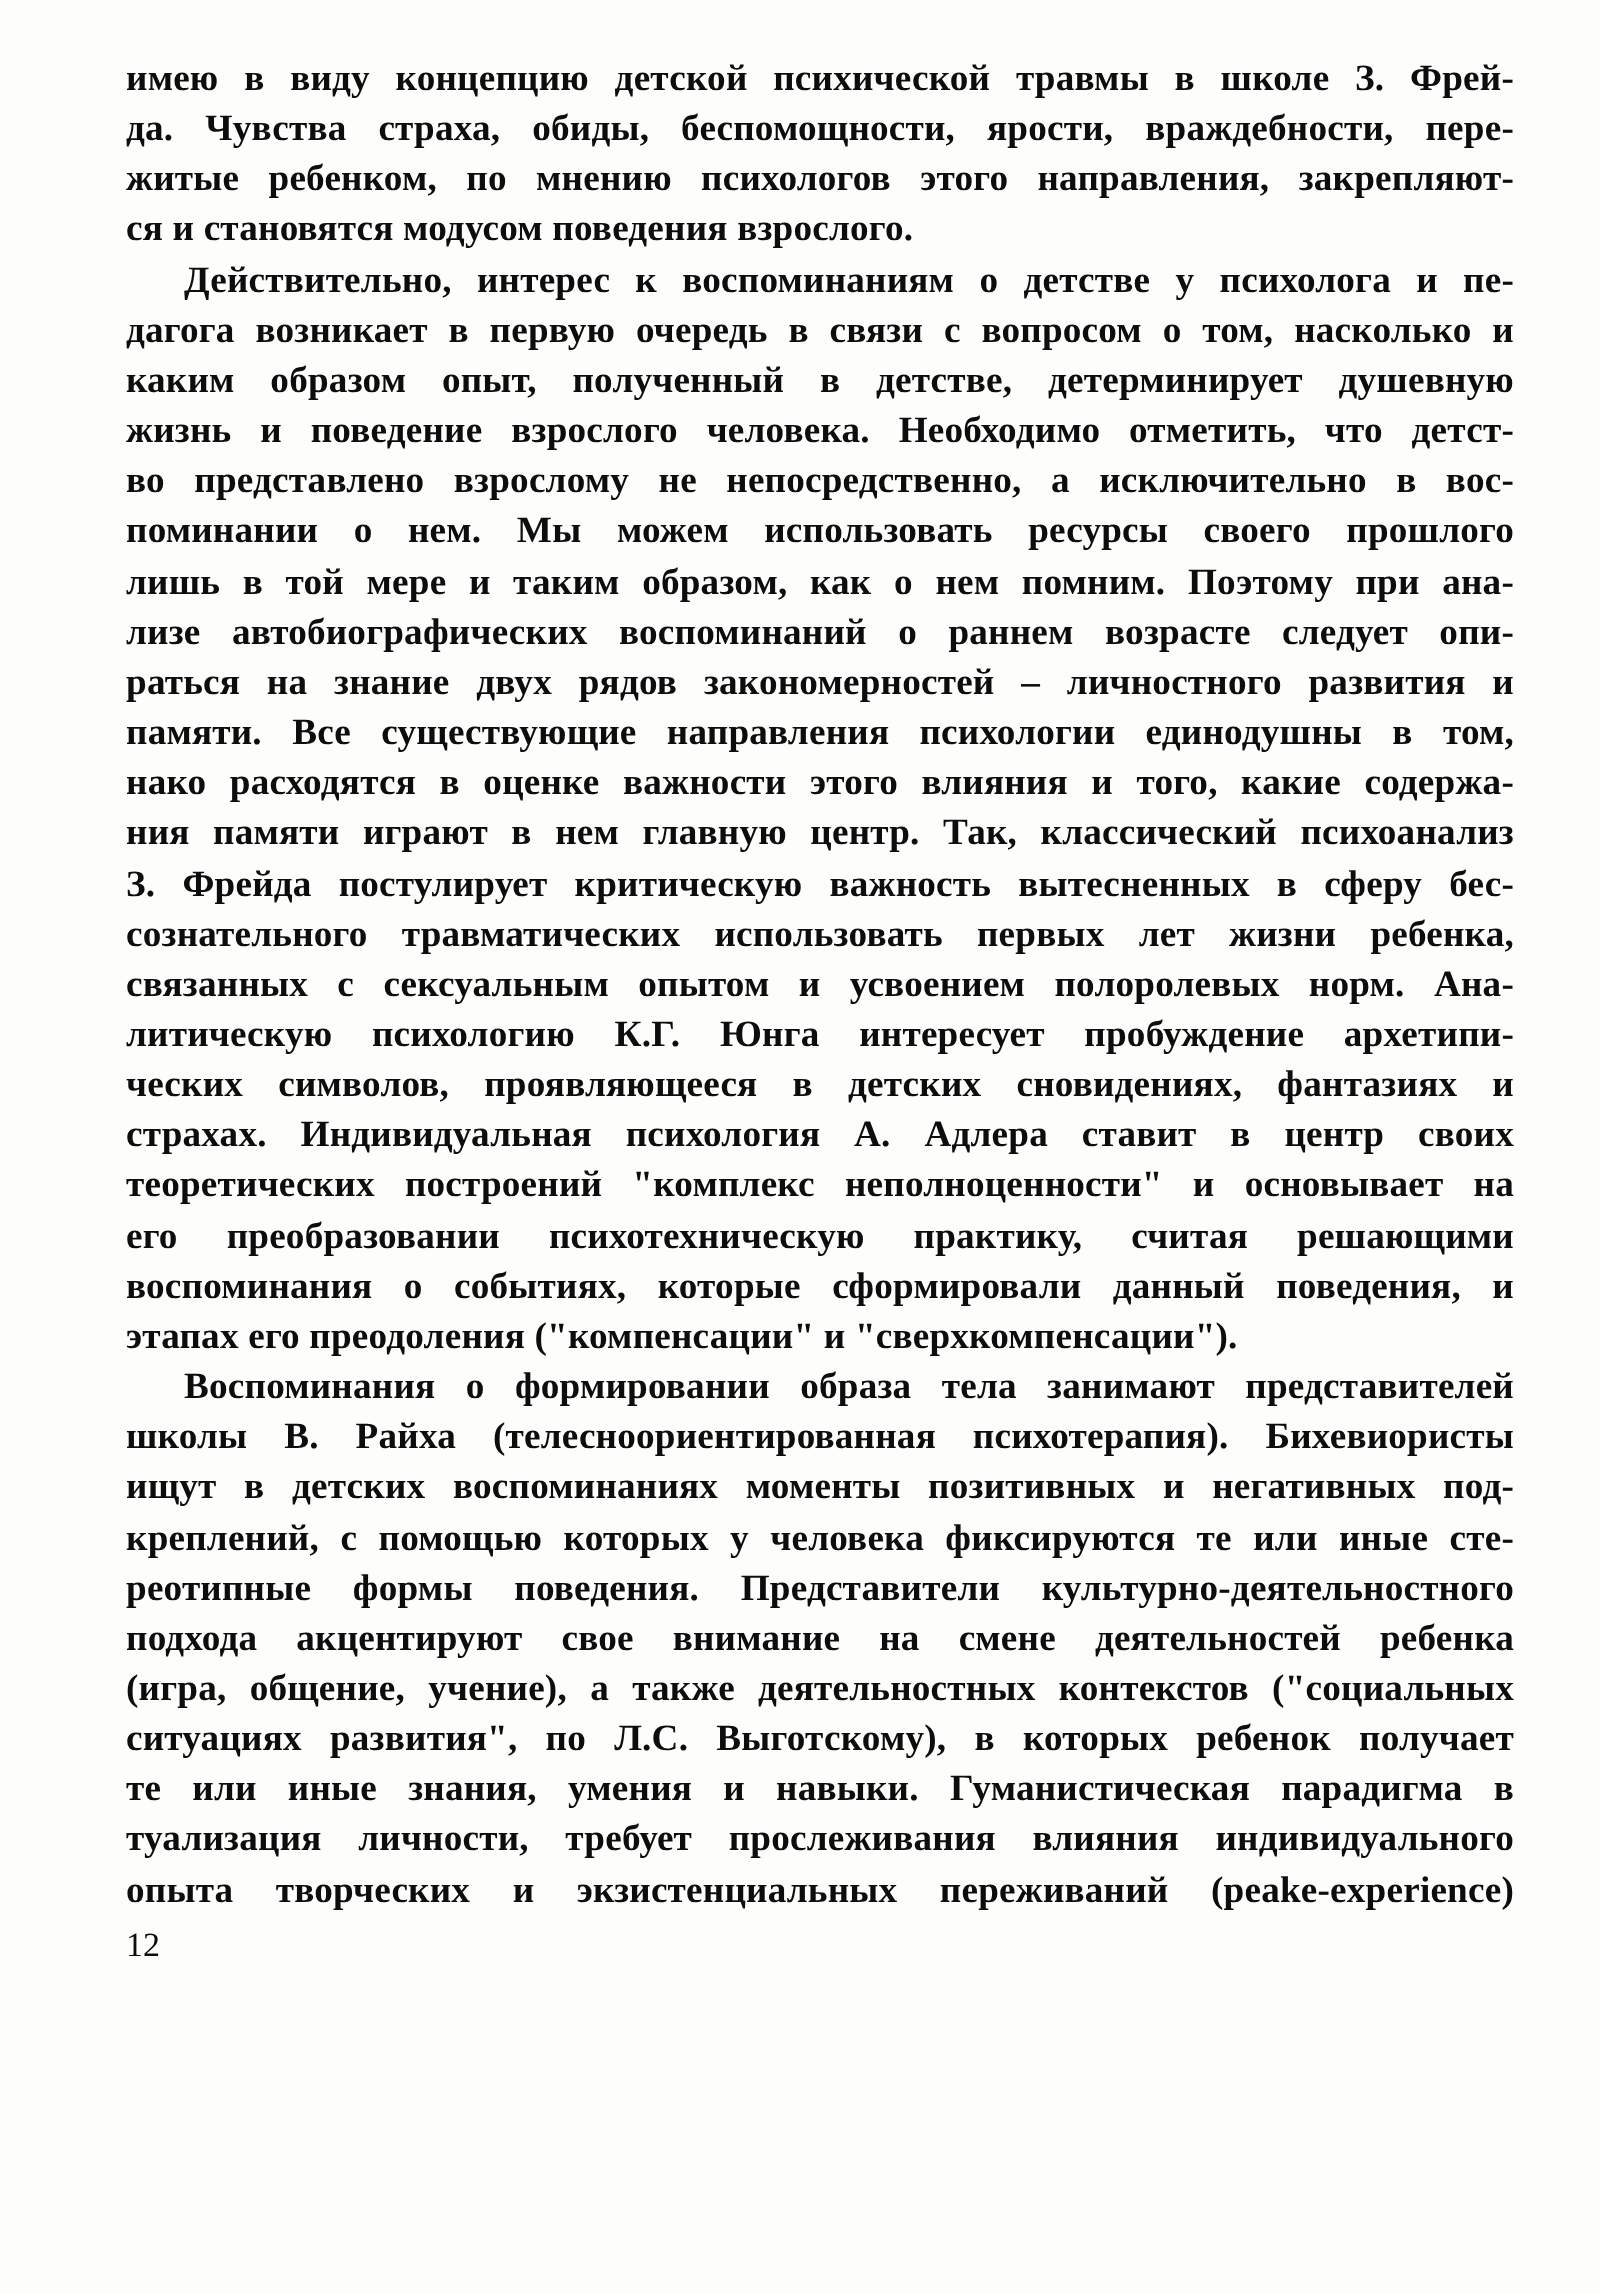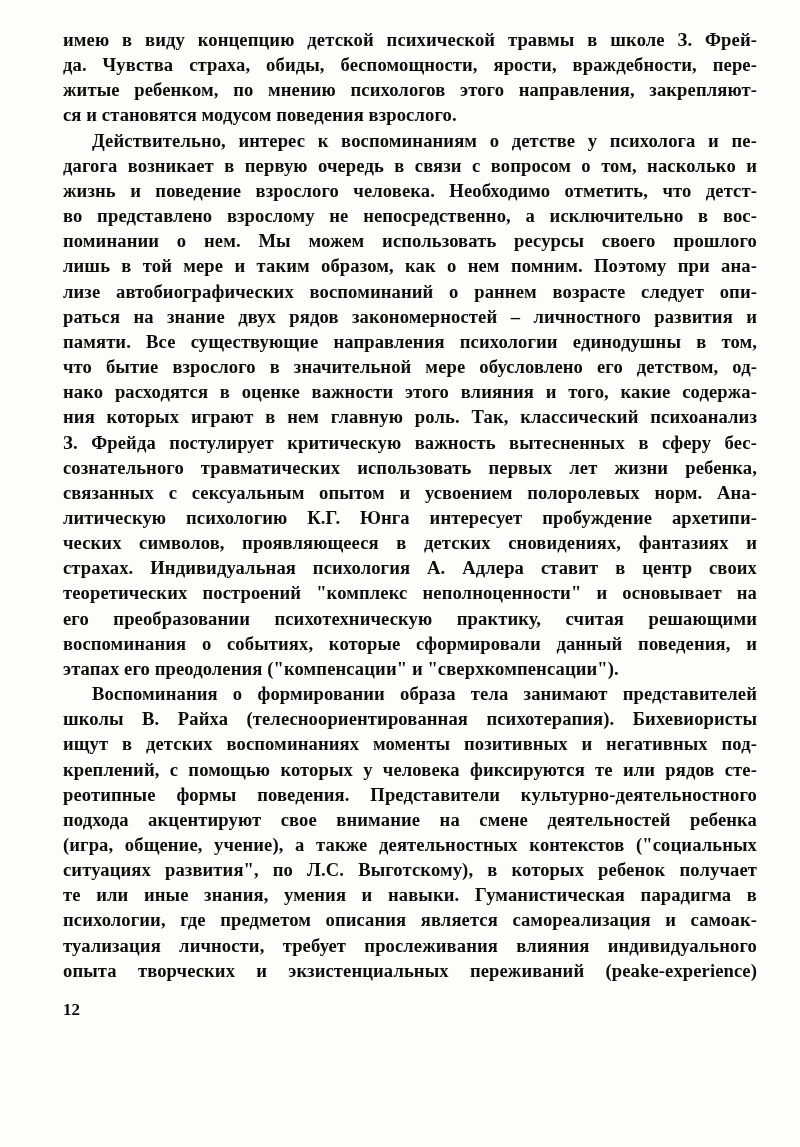--- a/index.html
+++ b/index.html
@@ -34,64 +34,63 @@
     letter-spacing: 0.1px;
     -webkit-font-smoothing: antialiased;
   }
   .line.last {
     text-align-last: left;
   }
   .line.indent {
     text-indent: 29px;
   }
   .page-number {
-    margin-top: 17px;
+    margin-top: 5px;
     font-size: 17px;
-    font-weight: 700;
+    font-weight: 400;
     line-height: 20px;
   }
 </style>
 </head>
 <body style="background: rgb(253, 253, 251);">
 
 <div class="page" style="background: rgb(253, 253, 251); color: rgb(13, 13, 13);">
   <div class="text-block">
       <div class="line">имею в виду концепцию детской психической травмы в школе З. Фрей-</div>
       <div class="line">да. Чувства страха, обиды, беспомощности, ярости, враждебности, пере-</div>
       <div class="line">житые ребенком, по мнению психологов этого направления, закрепляют-</div>
       <div class="line last">ся и становятся модусом поведения взрослого.</div>
       <div class="line indent">Действительно, интерес к воспоминаниям о детстве у психолога и пе-</div>
       <div class="line">дагога возникает в первую очередь в связи с вопросом о том, насколько и</div>
+      <div class="line">каким образом опыт, полученный в детстве, детерминирует душевную</div>
       <div class="line">жизнь и поведение взрослого человека. Необходимо отметить, что детст-</div>
       <div class="line">во представлено взрослому не непосредственно, а исключительно в вос-</div>
       <div class="line">поминании о нем. Мы можем использовать ресурсы своего прошлого</div>
       <div class="line">лишь в той мере и таким образом, как о нем помним. Поэтому при ана-</div>
       <div class="line">лизе автобиографических воспоминаний о раннем возрасте следует опи-</div>
       <div class="line">раться на знание двух рядов закономерностей – личностного развития и</div>
       <div class="line">памяти. Все существующие направления психологии единодушны в том,</div>
-      <div class="line">что бытие взрослого в значительной мере обусловлено его детством, од-</div>
       <div class="line">нако расходятся в оценке важности этого влияния и того, какие содержа-</div>
-      <div class="line">ния которых играют в нем главную роль. Так, классический психоанализ</div>
+      <div class="line">ния памяти играют в нем главную центр. Так, классический психоанализ</div>
       <div class="line">З. Фрейда постулирует критическую важность вытесненных в сферу бес-</div>
       <div class="line">сознательного травматических использовать первых лет жизни ребенка,</div>
       <div class="line">связанных с сексуальным опытом и усвоением полоролевых норм. Ана-</div>
       <div class="line">литическую психологию К.Г. Юнга интересует пробуждение архетипи-</div>
       <div class="line">ческих символов, проявляющееся в детских сновидениях, фантазиях и</div>
       <div class="line">страхах. Индивидуальная психология А. Адлера ставит в центр своих</div>
       <div class="line">теоретических построений "комплекс неполноценности" и основывает на</div>
       <div class="line">его преобразовании психотехническую практику, считая решающими</div>
       <div class="line">воспоминания о событиях, которые сформировали данный поведения, и</div>
       <div class="line last">этапах его преодоления ("компенсации" и "сверхкомпенсации").</div>
       <div class="line indent">Воспоминания о формировании образа тела занимают представителей</div>
       <div class="line">школы В. Райха (телесноориентированная психотерапия). Бихевиористы</div>
       <div class="line">ищут в детских воспоминаниях моменты позитивных и негативных под-</div>
-      <div class="line">креплений, с помощью которых у человека фиксируются те или рядов сте-</div>
+      <div class="line">креплений, с помощью которых у человека фиксируются те или иные сте-</div>
       <div class="line">реотипные формы поведения. Представители культурно-деятельностного</div>
       <div class="line">подхода акцентируют свое внимание на смене деятельностей ребенка</div>
       <div class="line">(игра, общение, учение), а также деятельностных контекстов ("социальных</div>
       <div class="line">ситуациях развития", по Л.С. Выготскому), в которых ребенок получает</div>
       <div class="line">те или иные знания, умения и навыки. Гуманистическая парадигма в</div>
-      <div class="line">психологии, где предметом описания является самореализация и самоак-</div>
       <div class="line">туализация личности, требует прослеживания влияния индивидуального</div>
       <div class="line">опыта творческих и экзистенциальных переживаний (peake-experience)</div>
     </div>
   <div class="page-number">12</div>
 </div>
 
 </body></html>

